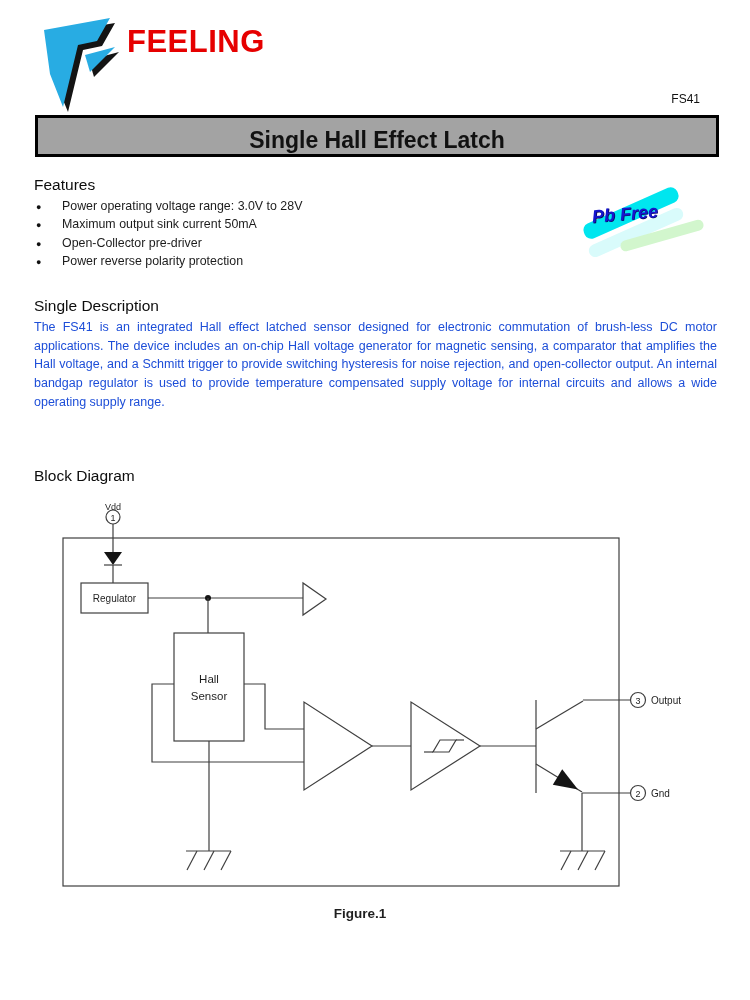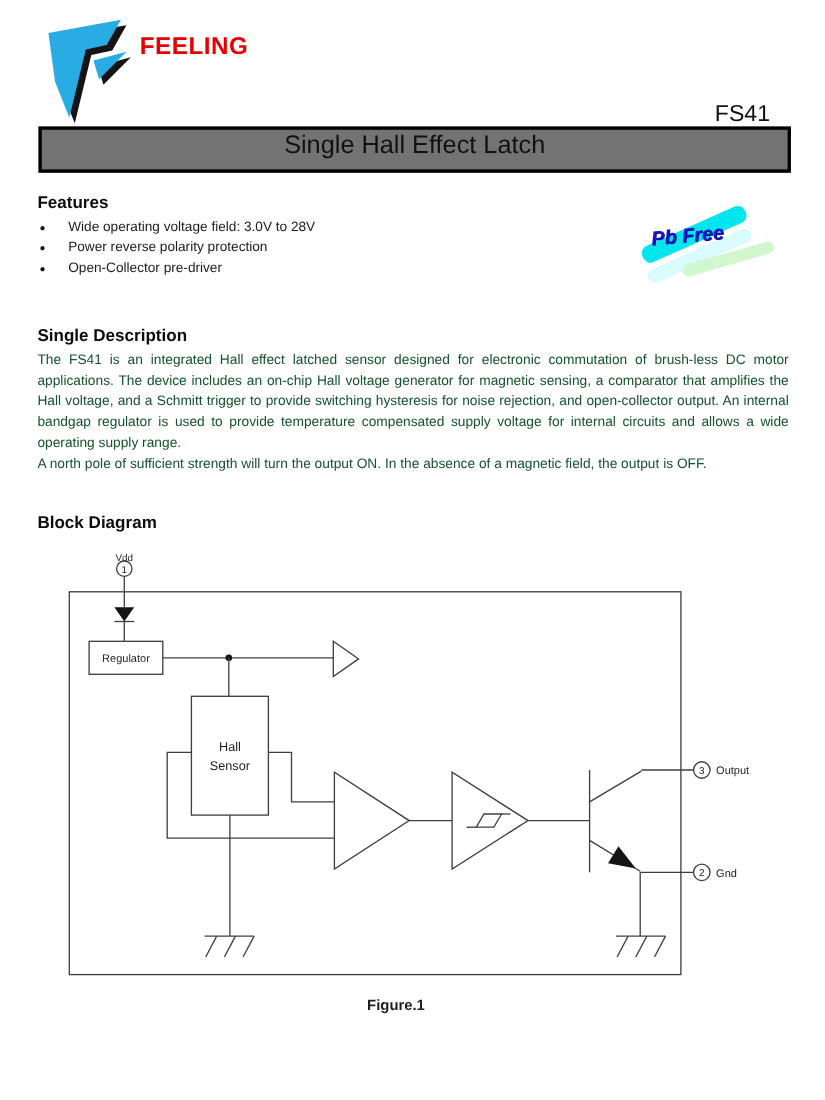--- a/index.html
+++ b/index.html
@@ -4,30 +4,30 @@
 <style>
   html,body{margin:0;padding:0;background:#888;}
   .page{
     position:relative;width:750px;height:1000px;background:#ffffff;
     font-family:"Liberation Sans",sans-serif;color:#1a1a1a;overflow:hidden;
     margin:0 auto;
   }
   .abs{position:absolute;}
   
   .logo-svg{left:40px;top:14px;width:92px;height:102px;}
-  .company{left:127px;top:25px;line-height:33px;font-size:22px;font-weight:bold;
+  .company{left:127px;top:25px;line-height:33px;font-size:31px;font-weight:bold;
     color:#e60000;letter-spacing:0.5px;}
-  .part-number{top:92px;right:50px;font-size:21px;color:#111;}
+  .part-number{top:92px;right:50px;font-size:12px;color:#111;}
   .banner{
-    left:35px;top:115px;width:678px;height:36px;background:#737373;
-    border:3.5px solid #000;display:flex;align-items:flex-start;justify-content:center;
-    font-size:23px;color:#111;
+    left:35px;top:115px;width:678px;height:36px;background:#a3a3a3;
+    border:3.5px solid #000;display:flex;align-items:flex-end;justify-content:center;
+    font-size:23px;color:#111;font-weight:bold;
   }
   
-  .sec-heading{font-size:15.5px;font-weight:bold;color:#0d0d0d;text-align:right;}
+  .sec-heading{font-size:15.5px;font-weight:normal;color:#0d0d0d;text-align:right;}
   .features-heading{left:34px;top:176px;}
   .features-list{left:36px;top:197px;margin:0;padding:0;list-style:none;}
   .features-list li{
     position:relative;padding-left:26px;font-size:12.4px;line-height:18.3px;color:#1c1c1c;
   }
   .features-list li::before{
     content:"●";position:absolute;left:0;top:1px;font-size:9px;color:#111;
   }
   
   .pbfree{left:572px;top:183px;width:150px;height:88px;}
@@ -35,21 +35,21 @@
   .stripe1{left:8px;top:22px;width:102px;height:16px;background:#00e6ef;transform:rotate(-24deg);}
   .stripe2{left:13px;top:43px;width:102px;height:13px;background:#d9fbfb;transform:rotate(-24deg);}
   .stripe3{left:47px;top:47px;width:86px;height:11px;background:#d2f6cd;transform:rotate(-16deg);}
   .pbfree-label{
     position:absolute;left:20px;top:21px;font-size:18px;font-weight:bold;font-style:italic;
     color:#1616cf;transform:rotate(-5deg);text-shadow:0.6px 0.6px 0 #0a0a55;
   }
   
   .gd-heading{left:34px;top:297px;}
   .gd-text{left:34px;top:318px;width:683px;font-size:12.5px;line-height:18.7px;
-    text-align:justify;color:#14532d;}
+    text-align:justify;color:#1d4ed8;}
   .gd-text p{margin:0;}
   
   .bd-heading{left:34px;top:467px;}
   .diagram{left:0;top:0;width:750px;height:1000px;pointer-events:none;}
   .diagram line,.diagram polyline,.diagram rect.box,.diagram polygon.open{
     stroke:#3f3f3f;stroke-width:1.2;fill:none;}
   .diagram text{font-family:"Liberation Sans",sans-serif;fill:#1f1f1f;}
 </style>
 </head>
 <body>
@@ -72,36 +72,36 @@
   </div>
 
   <div class="abs part-number">FS41</div>
 
   <div class="abs banner">
     <span>Single Hall Effect Latch</span>
   </div>
 
   <div class="abs sec-heading features-heading">Features</div>
   <ul class="abs features-list">
-    <li><span>Wide operating voltage field: 3.0V to 28V</span></li>
+    <li><span>Power operating voltage range: 3.0V to 28V</span></li>
+    <li><span>Maximum output sink current 50mA</span></li>
+    <li><span>Open-Collector pre-driver</span></li>
     <li><span>Power reverse polarity protection</span></li>
-    <li><span>Open-Collector pre-driver</span></li>
   </ul>
 
   <div class="abs pbfree">
     <div class="stripe stripe1"></div>
     <div class="stripe stripe2"></div>
     <div class="stripe stripe3"></div>
     <div class="pbfree-label">Pb Free</div>
   </div>
 
   <div class="abs sec-heading gd-heading">Single Description</div>
   <div class="abs gd-text">
     <p>The FS41 is an integrated Hall effect latched sensor designed for electronic commutation of brush-less DC motor applications. The device includes an on-chip Hall voltage generator for magnetic sensing, a comparator that amplifies the Hall voltage, and a Schmitt trigger to provide switching hysteresis for noise rejection, and open-collector output. An internal bandgap regulator is used to provide temperature compensated supply voltage for internal circuits and allows a wide operating supply range.</p>
-    <p>A north pole of sufficient strength will turn the output ON. In the absence of a magnetic field, the output is OFF.</p>
   </div>
 
   <div class="abs sec-heading bd-heading">Block Diagram</div>
 
   <svg class="abs diagram" viewBox="0 0 750 1000">
 
     <rect class="box" x="63" y="538" width="556" height="348" stroke-width="1.6"></rect>
 
     <g>
       <text x="113" y="510" font-size="9" text-anchor="middle">Vdd</text>

